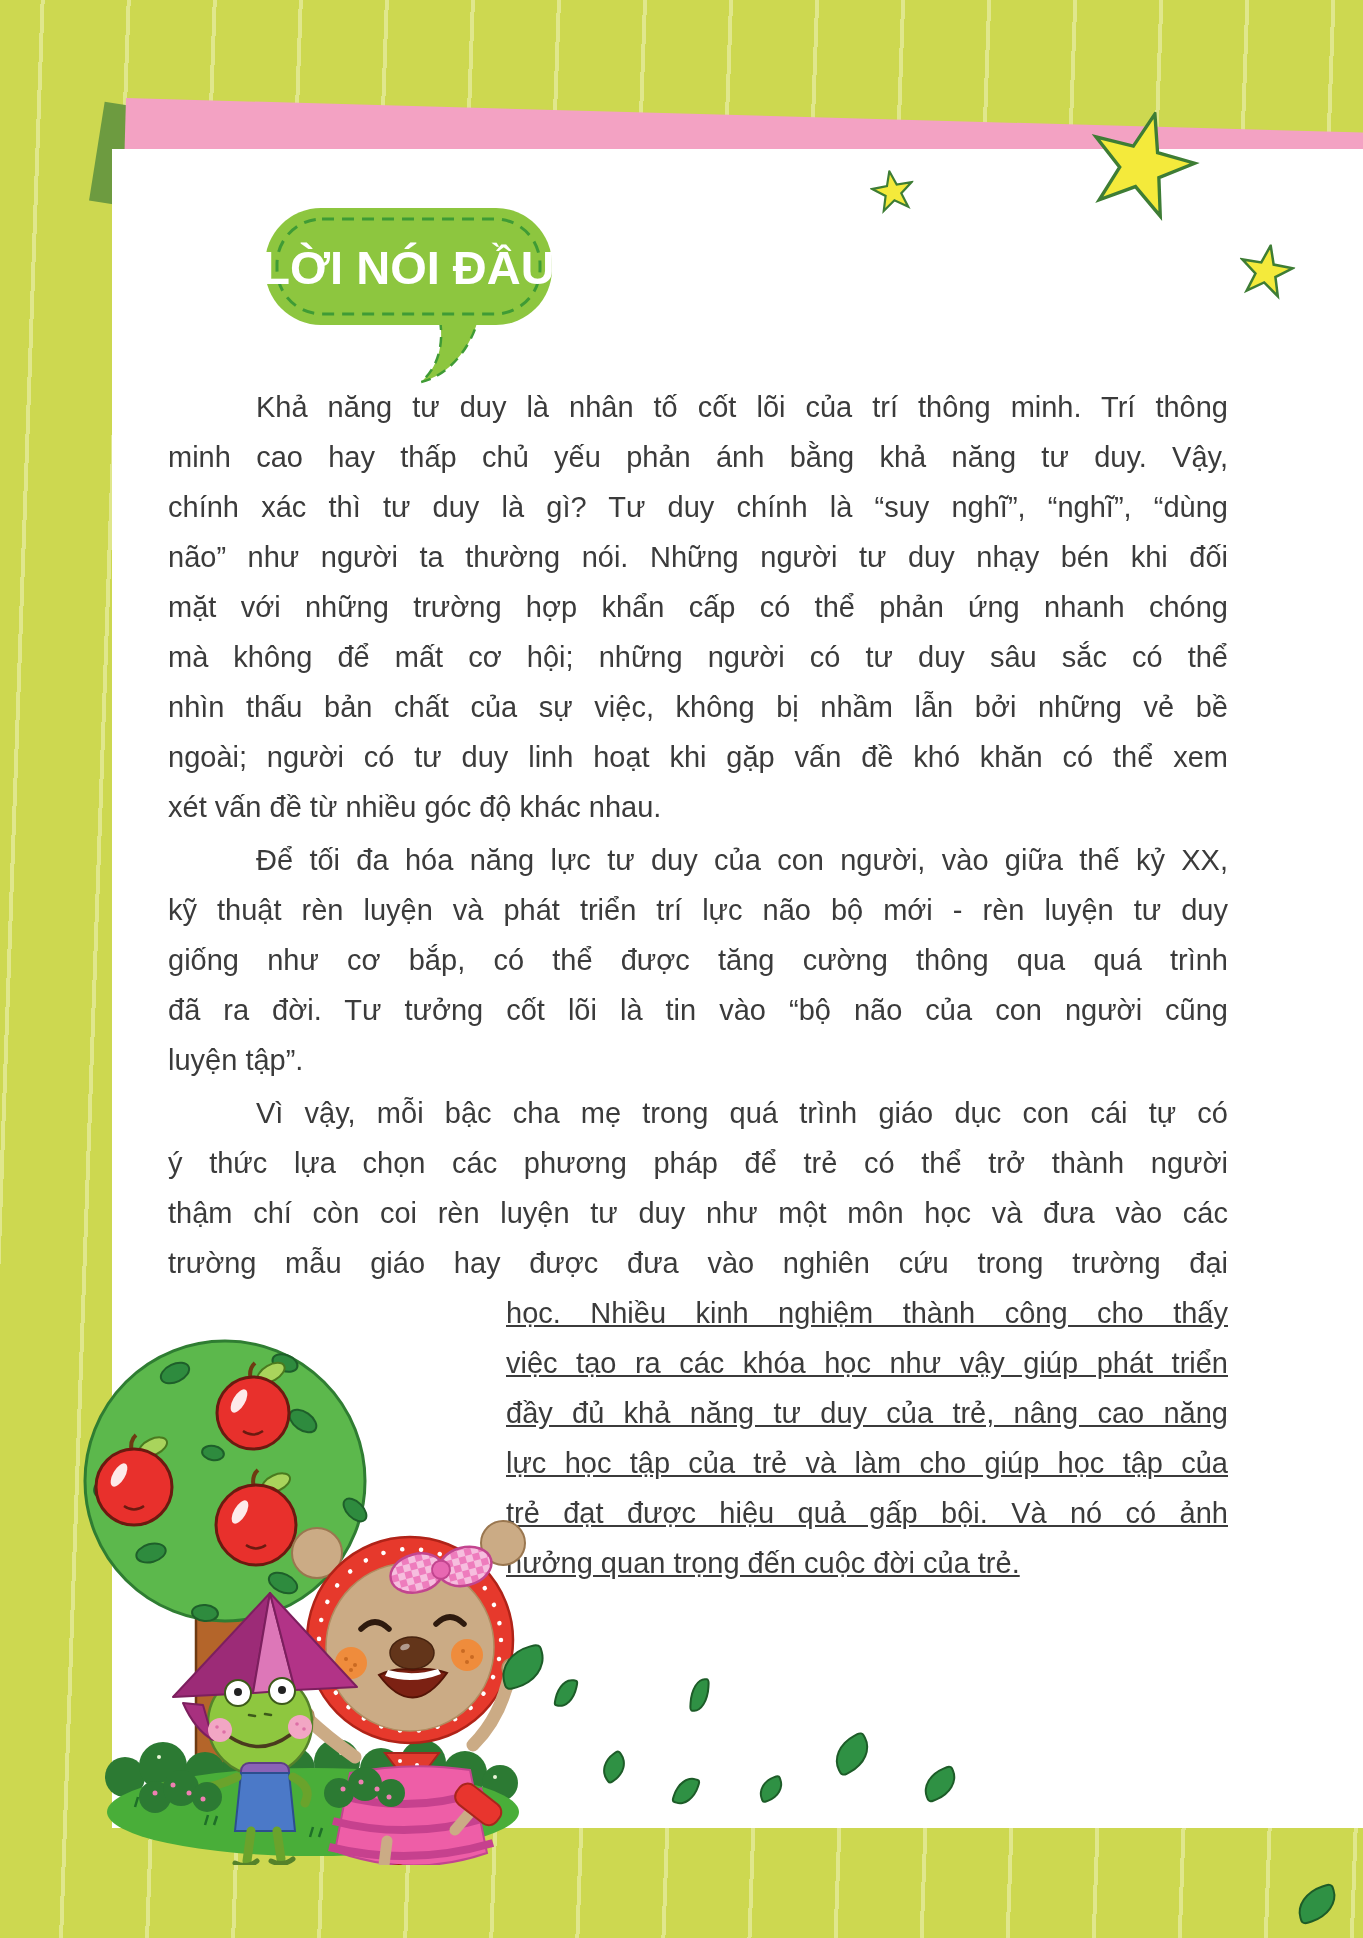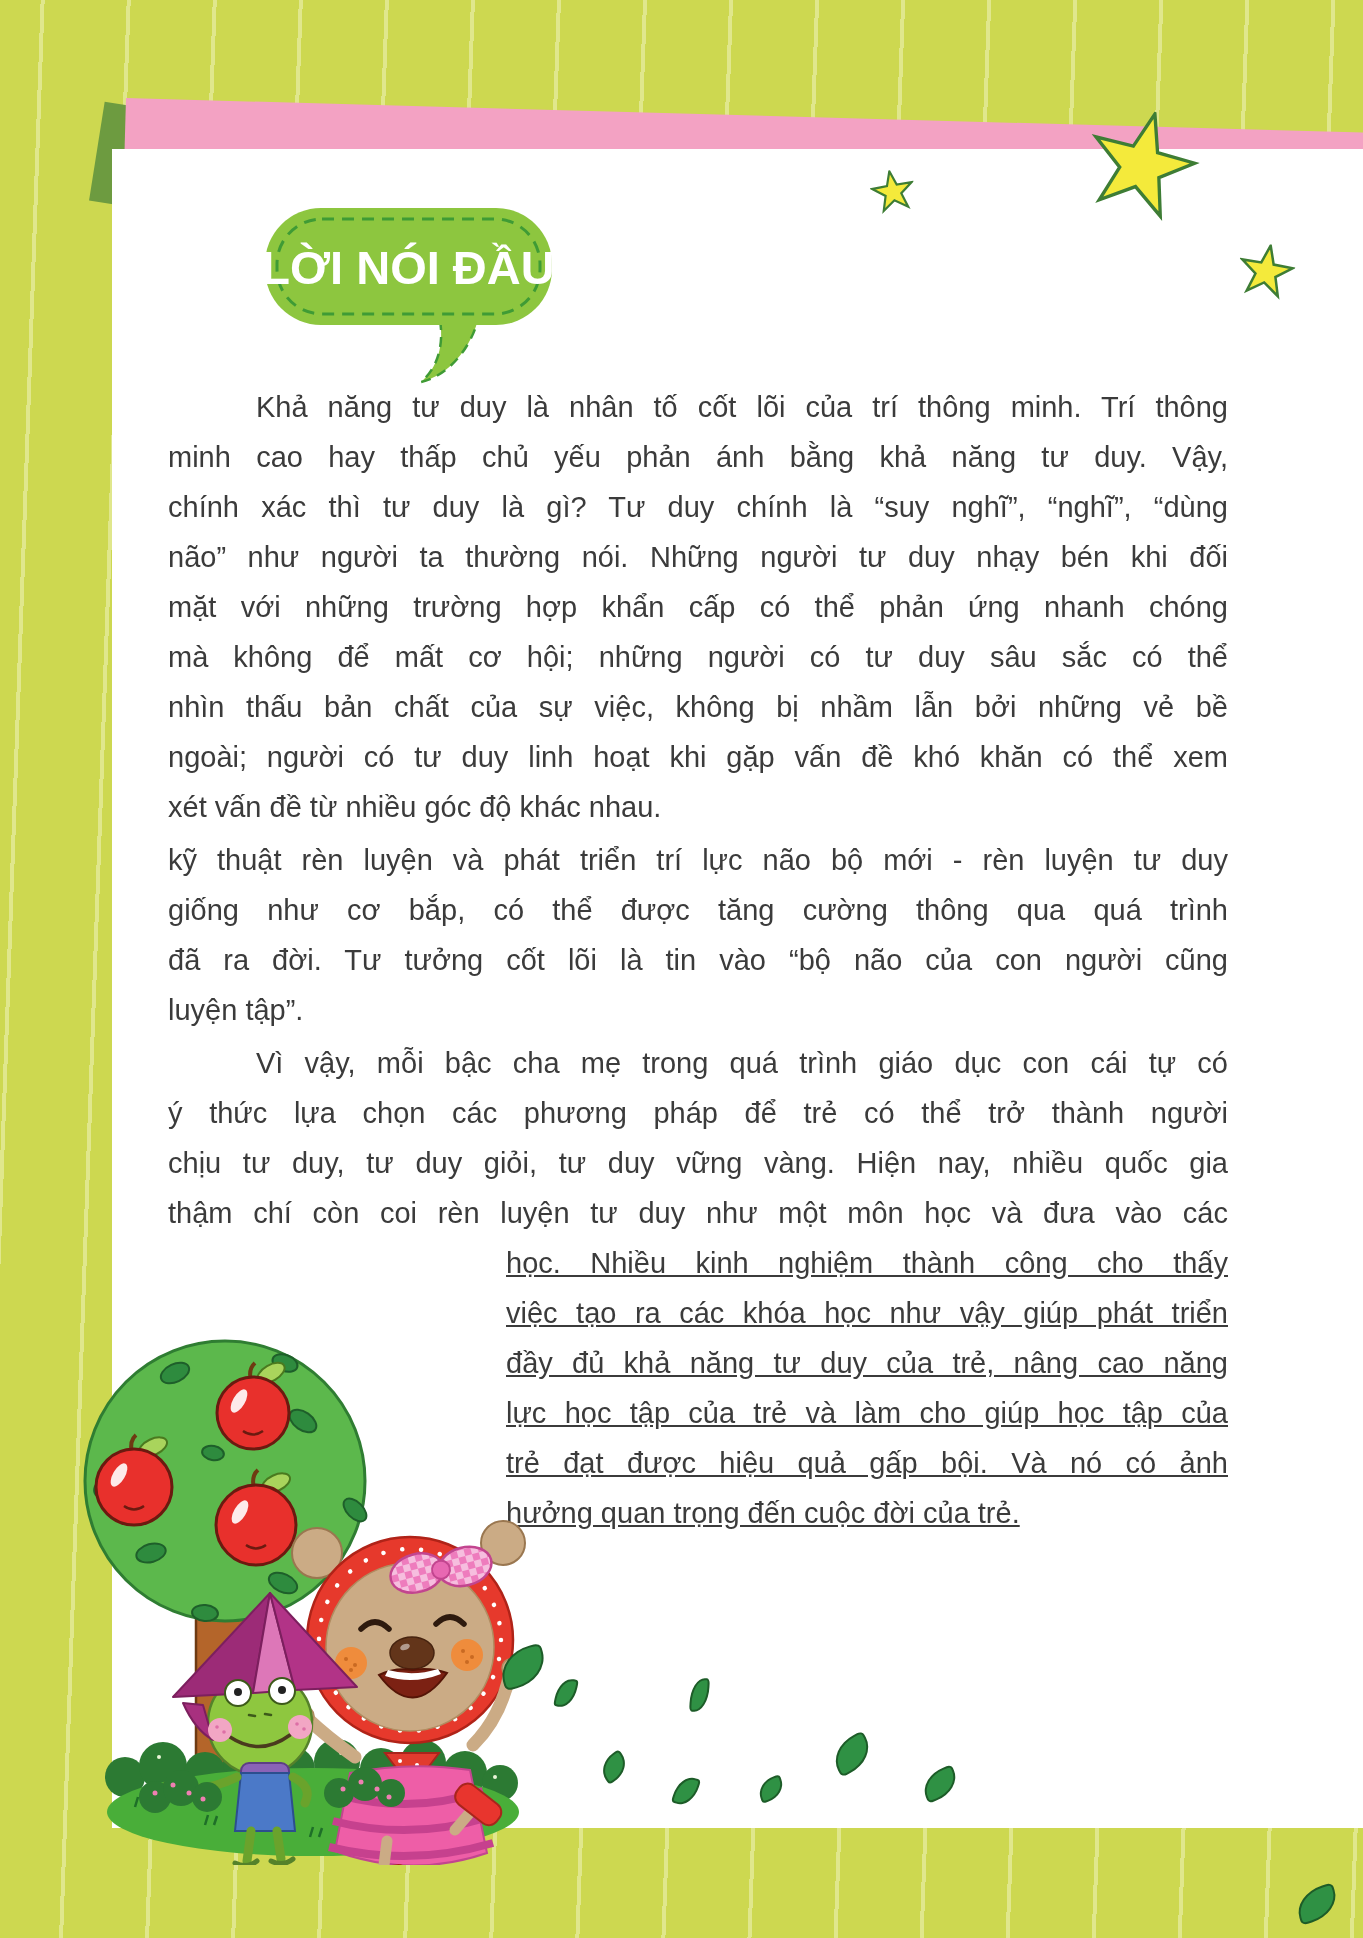--- a/index.html
+++ b/index.html
@@ -68,30 +68,31 @@
       <div class="tline">minh cao hay thấp chủ yếu phản ánh bằng khả năng tư duy. Vậy,</div>
       <div class="tline">chính xác thì tư duy là gì? Tư duy chính là “suy nghĩ”, “nghĩ”, “dùng</div>
       <div class="tline">não” như người ta thường nói. Những người tư duy nhạy bén khi đối</div>
       <div class="tline">mặt với những trường hợp khẩn cấp có thể phản ứng nhanh chóng</div>
       <div class="tline">mà không để mất cơ hội; những người có tư duy sâu sắc có thể</div>
       <div class="tline">nhìn thấu bản chất của sự việc, không bị nhầm lẫn bởi những vẻ bề</div>
       <div class="tline">ngoài; người có tư duy linh hoạt khi gặp vấn đề khó khăn có thể xem</div>
       <div class="tline last">xét vấn đề từ nhiều góc độ khác nhau.</div>
     </div>
     <div class="para">
+      <div class="tline indent">Để tối đa hóa năng lực tư duy của con người, vào giữa thế kỷ XX,</div>
       <div class="tline">kỹ thuật rèn luyện và phát triển trí lực não bộ mới - rèn luyện tư duy</div>
       <div class="tline">giống như cơ bắp, có thể được tăng cường thông qua quá trình</div>
       <div class="tline">đã ra đời. Tư tưởng cốt lõi là tin vào “bộ não của con người cũng</div>
       <div class="tline last">luyện tập”.</div>
     </div>
     <div class="para">
       <div class="tline indent">Vì vậy, mỗi bậc cha mẹ trong quá trình giáo dục con cái tự có</div>
       <div class="tline">ý thức lựa chọn các phương pháp để trẻ có thể trở thành người</div>
-      <div class="tline">chịu tư duy, tư duy giỏi, tư duy vững vàng. Hiện nay, nhiều quốc gia</div>
       <div class="tline">thậm chí còn coi rèn luyện tư duy như một môn học và đưa vào các</div>
+      <div class="tline">trường mẫu giáo hay được đưa vào nghiên cứu trong trường đại</div>
     </div>
     <div class="para narrow">
       <div class="tline">học. Nhiều kinh nghiệm thành công cho thấy</div>
       <div class="tline">việc tạo ra các khóa học như vậy giúp phát triển</div>
       <div class="tline">đầy đủ khả năng tư duy của trẻ, nâng cao năng</div>
       <div class="tline">lực học tập của trẻ và làm cho giúp học tập của</div>
       <div class="tline">trẻ đạt được hiệu quả gấp bội. Và nó có ảnh</div>
       <div class="tline last">hưởng quan trọng đến cuộc đời của trẻ.</div>
     </div>
   </div>

